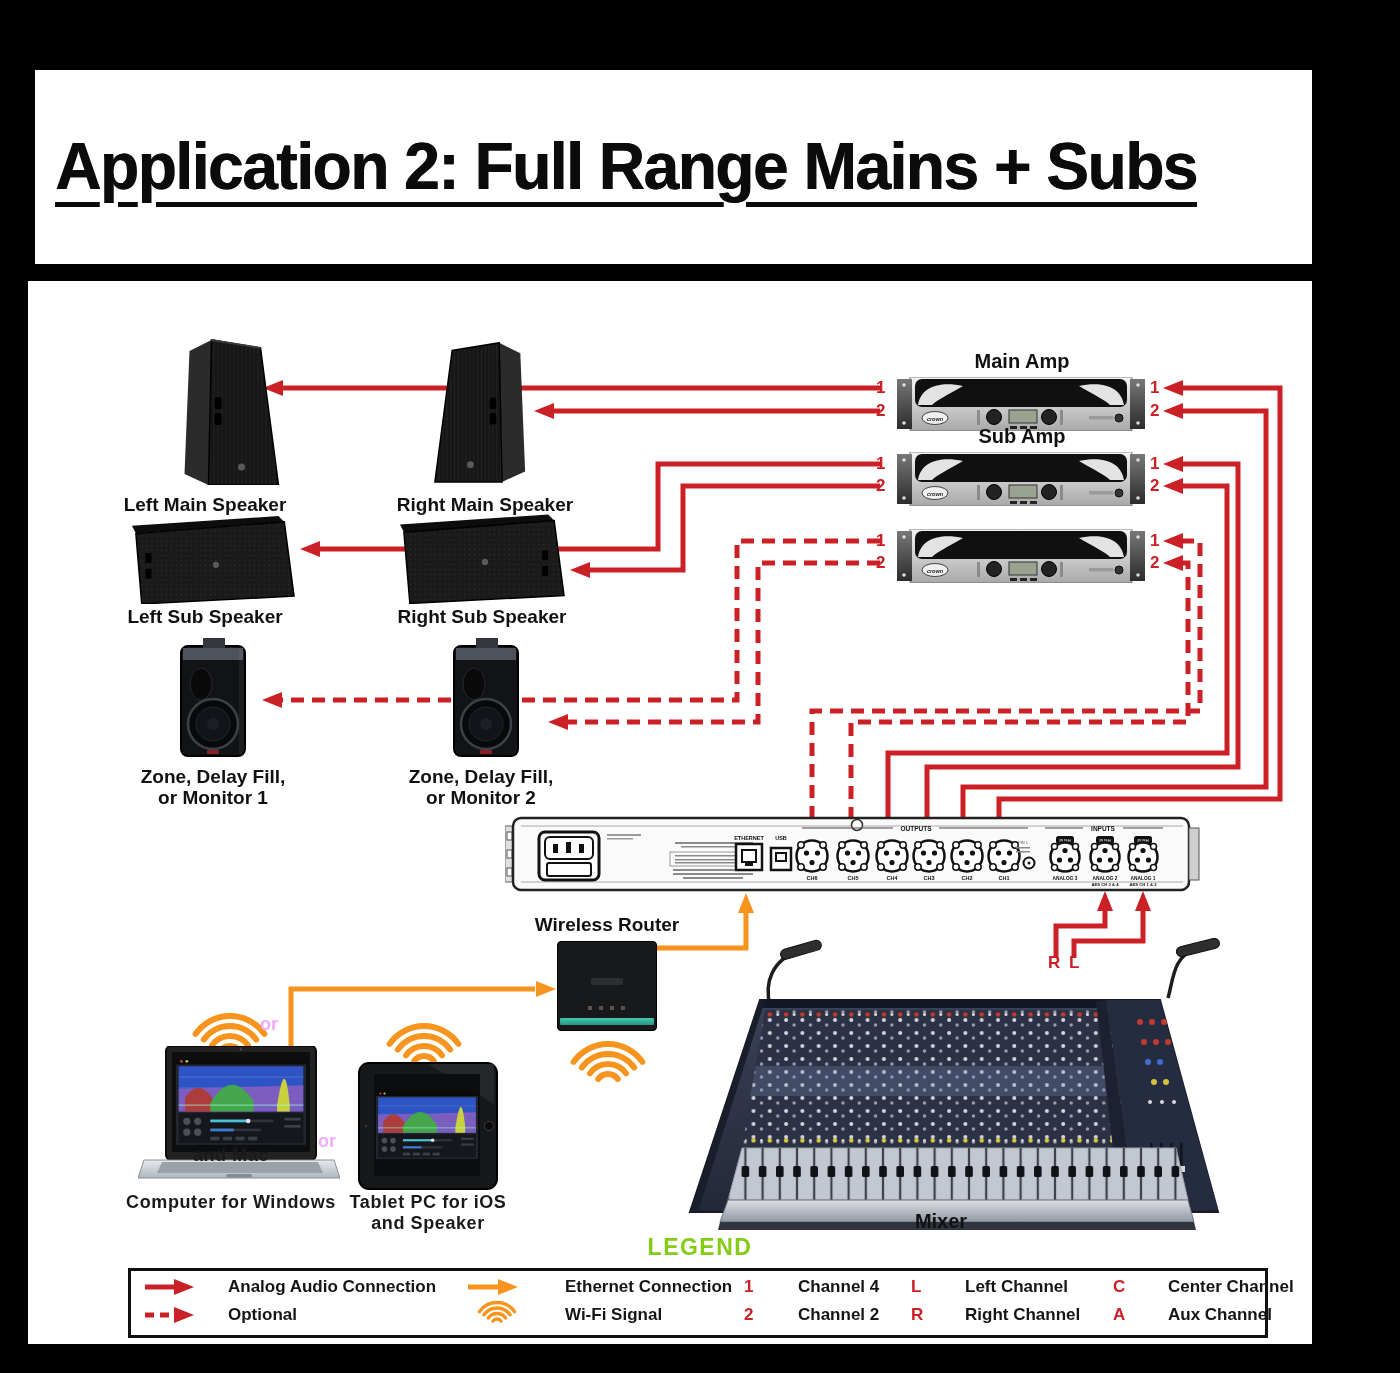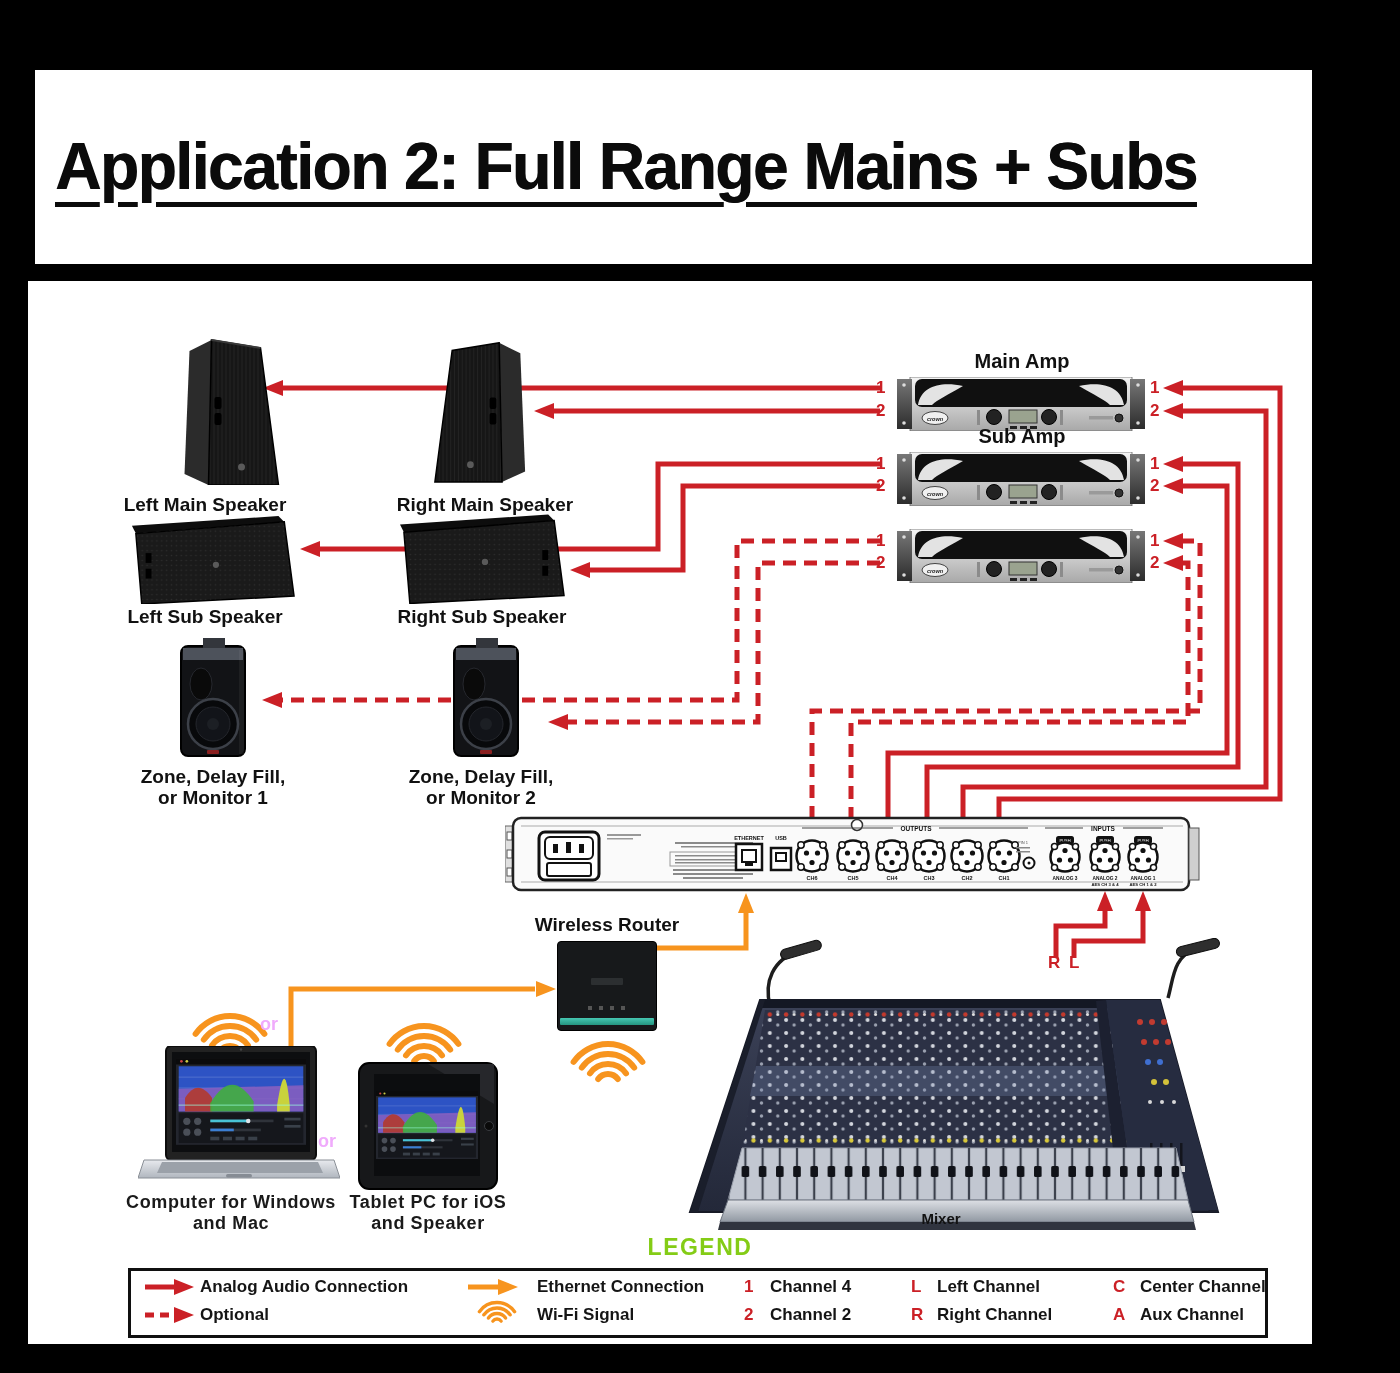--- a/index.html
+++ b/index.html
@@ -25,21 +25,21 @@
           border:1px solid #000;border-radius:4px;z-index:3;}
   #router .logo{position:absolute;left:33px;top:36px;width:32px;height:7px;background:#2c2f31;border-radius:1px;}
   #router .dots{position:absolute;left:30px;top:64px;width:40px;height:4px;
           background:repeating-linear-gradient(90deg,#555 0 4px,transparent 4px 11px);}
   #router .strip{position:absolute;left:2px;right:2px;bottom:5px;height:7px;
           background:linear-gradient(#46c7b2,#259682);border-radius:1px;}
   #legendbox{position:absolute;left:128px;top:1268px;width:1134px;height:64px;border:3px solid #101010;
           z-index:3;background:transparent;}
   #legend-title{position:absolute;left:700px;top:1234px;transform:translateX(-50%);font-weight:bold;
           font-size:23px;letter-spacing:1.5px;color:#84cc16;z-index:4;}
-  .leg{position:absolute;z-index:4;font-weight:bold;font-size:17px;color:#151515;white-space:nowrap;}
+  .leg{position:absolute;z-index:4;font-weight:bold;font-size:17px;color:#151515;white-space:nowrap;margin-left:28px;}
   .legsym{position:absolute;z-index:4;font-weight:bold;font-size:17px;color:#cb2026;}
 </style>
 </head>
 <body>
 
 <div id="canvas">
 
   <div id="titlebox"></div>
   <div id="main"></div>
   <div id="title">Application 2: Full Range Mains + Subs</div>
@@ -635,25 +635,25 @@
   <div class="chd" style="left:1150px;top:454px">1</div>
   <div class="chd" style="left:1150px;top:476px">2</div>
   <div class="chd" style="left:1150px;top:531px">1</div>
   <div class="chd" style="left:1150px;top:553px">2</div>
 
   <div class="lbl" style="left:607px;top:914px">Wireless Router</div>
   <div class="or" style="left:260px;top:1014px">or</div>
   <div class="or" style="left:318px;top:1131px">or</div>
 
   <div class="lbl2" style="left:231px;top:1192px">Computer for Windows</div>
-  <div class="lbl2" style="left:231px;top:1213px">and Mac</div>
+  <div class="lbl2" style="left:231px;top:1145px">and Mac</div>
   <div class="lbl2" style="left:428px;top:1192px">Tablet PC for iOS</div>
   <div class="lbl2" style="left:428px;top:1213px">and Speaker</div>
 
-  <div class="lbl" style="left:941px;top:1210px;font-size:15px">Mixer</div>
+  <div class="lbl" style="left:941px;top:1210px;font-size:20px">Mixer</div>
   <div class="chd" style="left:1048px;top:953px">R</div>
   <div class="chd" style="left:1069px;top:953px">L</div>
 
   <div id="legend-title">LEGEND</div>
   <div id="legendbox"></div>
   <div class="leg" style="left:200px;top:1277px">Analog Audio Connection</div>
   <div class="leg" style="left:200px;top:1305px">Optional</div>
   <div class="leg" style="left:537px;top:1277px">Ethernet Connection</div>
   <div class="leg" style="left:537px;top:1305px">Wi-Fi Signal</div>
   <div class="legsym" style="left:744px;top:1277px">1</div>

